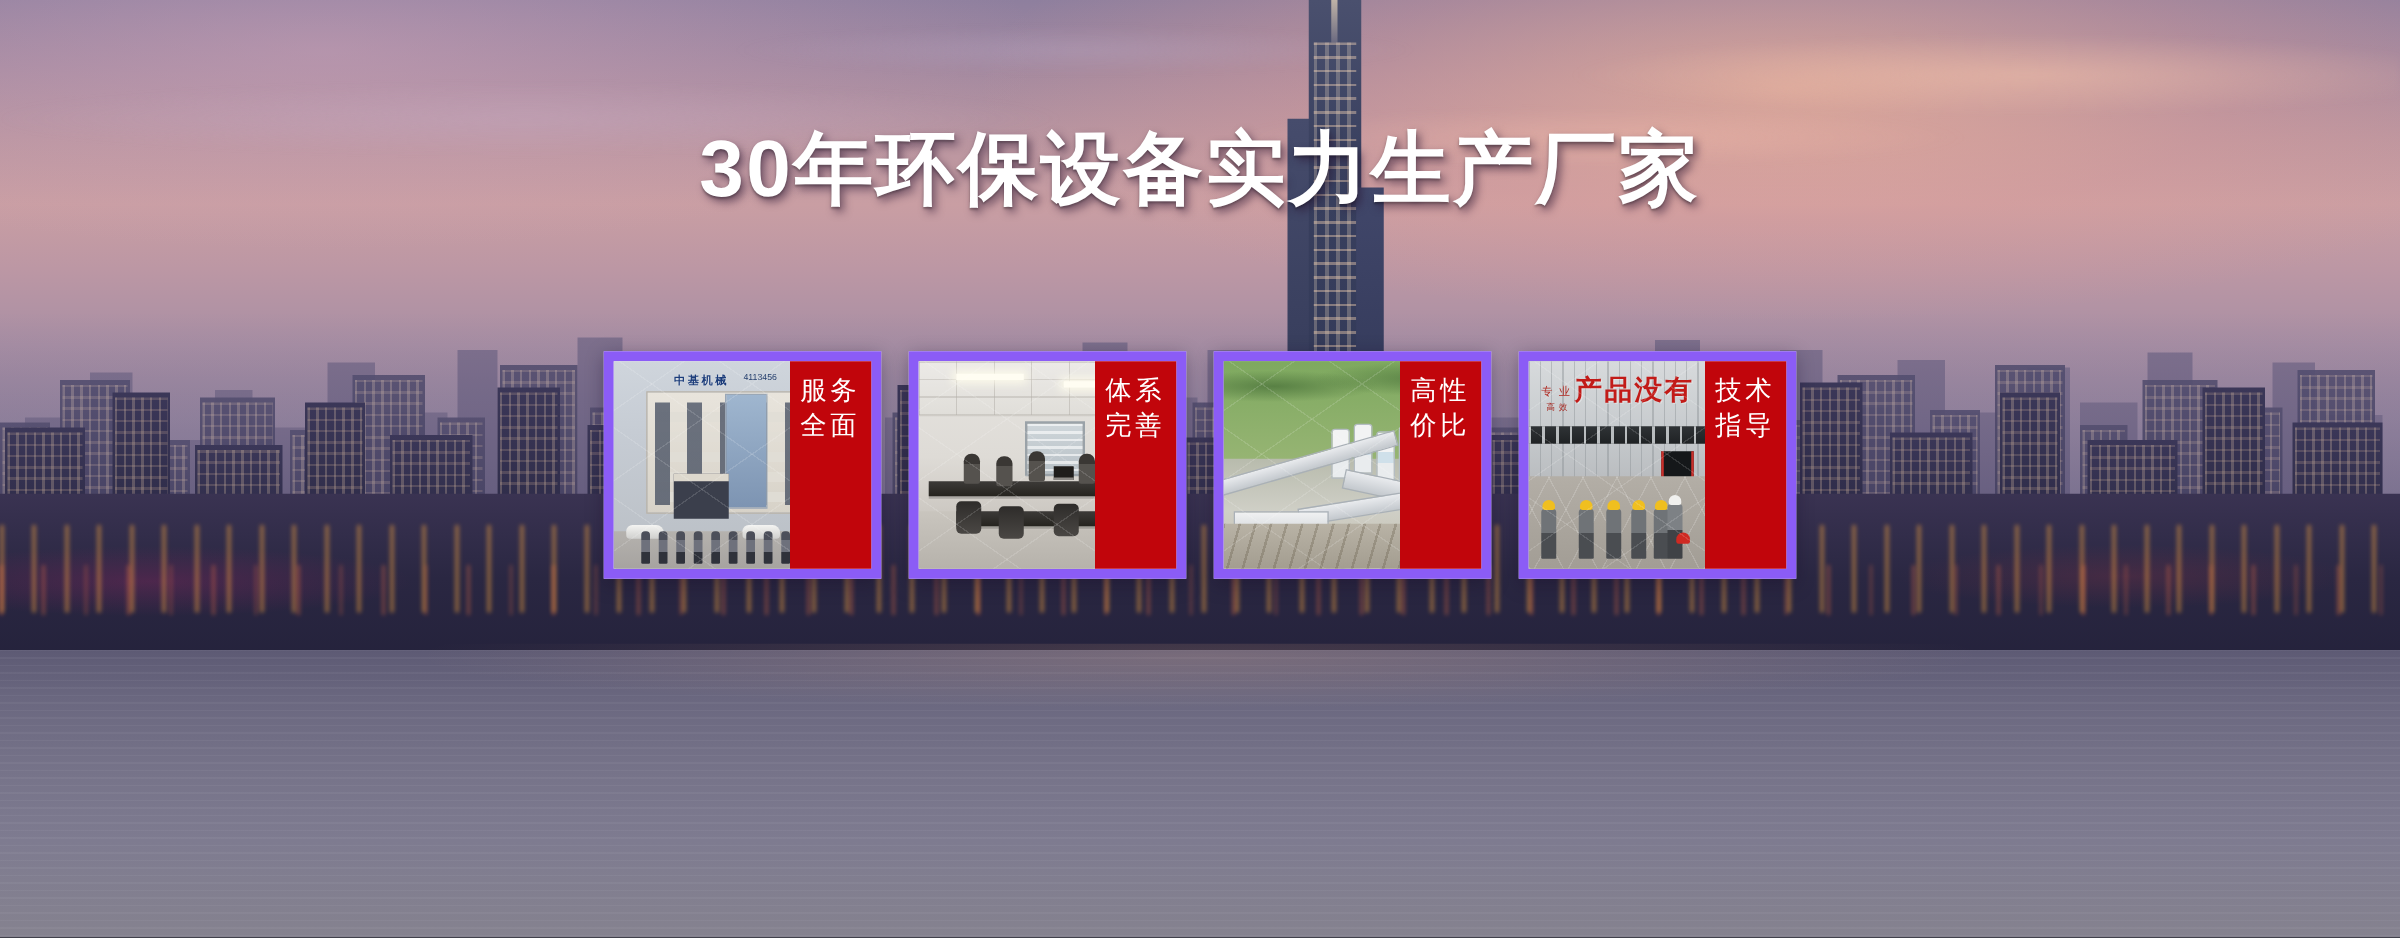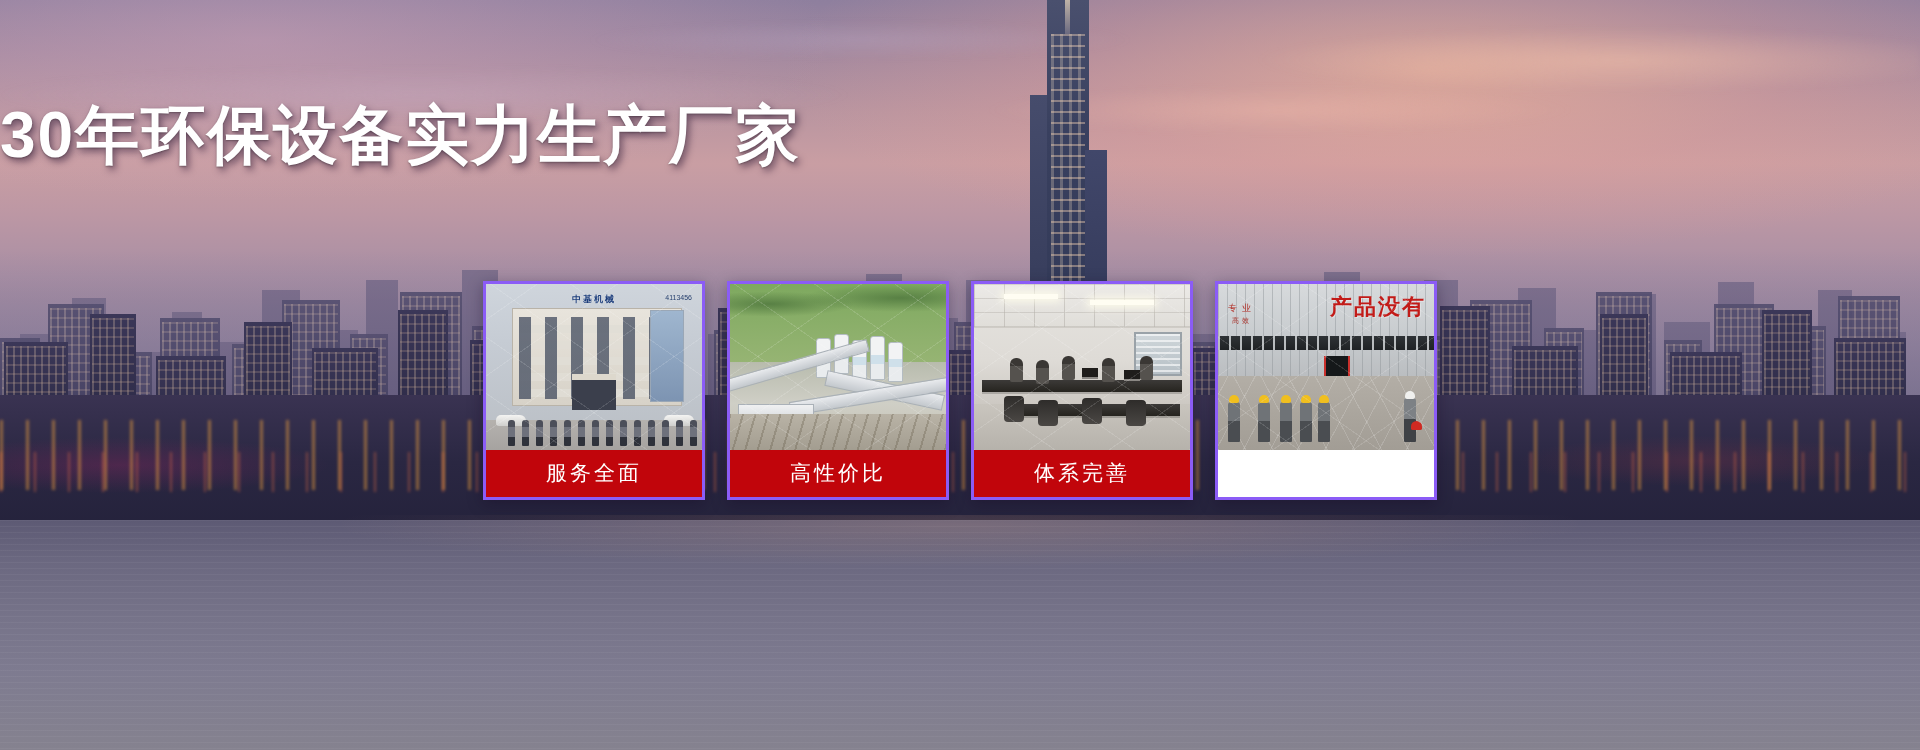--- a/index.html
+++ b/index.html
@@ -123,21 +123,21 @@
   .water-glow {
     position:absolute; left:0; top:515px; width:1920px; height:90px;
     background:radial-gradient(ellipse 900px 60px at 960px 10px, rgba(255,190,150,0.16), rgba(0,0,0,0) 70%);
   }
 
   
   .content { position:absolute; inset:0; }
 
   .headline {
     position:absolute; left:0; top:103px; width:1920px;
-    text-align:left;
+    text-align:center;
     font-size:64px; font-weight:bold; color:#ffffff;
     letter-spacing:2px; line-height:1.0;
     text-shadow:3px 4px 7px rgba(40,20,50,0.55), 0 1px 2px rgba(0,0,0,0.35);
     white-space:nowrap;
   }
 
   .subtitle-bar {
     position:absolute; left:50%; transform:translateX(-50%); top:192px;
     background:#cf1014;
     padding:9px 36px 11px 36px;
@@ -145,22 +145,22 @@
     white-space:nowrap;
     box-shadow:0 2px 8px rgba(60,0,10,0.35);
   }
 
   .cards {
     position:absolute; left:50%; transform:translateX(-50%); top:281px;
     display:flex; gap:22px;
   }
   .card {
     width:222px;
-    display:flex; flex-direction:column;
-    border:3px solid #8b5cf6;
+    display:flex; 
+    border:8px solid #8b5cf6;
     background:#ffffff;
     box-shadow:0 4px 14px rgba(20,10,35,0.35);
   }
   .card-photo {
     position:relative; width:100%; height:166px; overflow:hidden;
     background:#8d8f94;
   }
   .card-photo .wm {
     position:absolute; inset:0;
     background-image:
@@ -527,39 +527,20 @@
               <i></i>
               <i></i>
               <i></i>
           </div>
           <div class="wm"></div>
         </div>
         <div class="card-label">服务全面</div>
       </div>
 
       <div class="card">
-        <div class="card-photo p2">
-          <div class="field"></div>
-          <div class="silo s1"></div>
-          <div class="silo s2"></div>
-          <div class="silo s3"></div>
-          <div class="silo s4"></div>
-          <div class="silo s5"></div>
-          <div class="belt b4"></div>
-          <div class="belt b1"></div>
-          <div class="belt b2"></div>
-          <div class="belt b3"></div>
-          <div class="shed"></div>
-          <div class="road"></div>
-          <div class="wm"></div>
-        </div>
-        <div class="card-label">高性价比</div>
-      </div>
-
-      <div class="card">
         <div class="card-photo p3">
           <div class="ceiling"></div>
           <div class="lamp l1"></div>
           <div class="lamp l2"></div>
           <div class="window"></div>
           <div class="floor"></div>
           <div class="deskrow"></div>
           <div class="deskrow d2"></div>
           <div class="monitor" style="left:108px;top:84px"></div>
           <div class="monitor" style="left:150px;top:86px"></div>
@@ -571,34 +552,54 @@
           <div class="chair" style="left:30px;top:112px"></div>
           <div class="chair" style="left:64px;top:116px"></div>
           <div class="chair" style="left:108px;top:114px"></div>
           <div class="chair" style="left:152px;top:116px"></div>
           <div class="wm"></div>
         </div>
         <div class="card-label">体系完善</div>
       </div>
 
       <div class="card">
+        <div class="card-photo p2">
+          <div class="field"></div>
+          <div class="silo s1"></div>
+          <div class="silo s2"></div>
+          <div class="silo s3"></div>
+          <div class="silo s4"></div>
+          <div class="silo s5"></div>
+          <div class="belt b4"></div>
+          <div class="belt b1"></div>
+          <div class="belt b2"></div>
+          <div class="belt b3"></div>
+          <div class="shed"></div>
+          <div class="road"></div>
+          <div class="wm"></div>
+        </div>
+        <div class="card-label">高性价比</div>
+      </div>
+
+      <div class="card">
         <div class="card-photo p4">
           <div class="wall"></div>
           <div class="bigtext">产品没有</div>
           <div class="smalltext">专业</div>
           <div class="smalltext t2">高效</div>
           <div class="strip"></div>
           <div class="door"></div>
           <div class="ground4"></div>
           <div class="worker" style="left:10px"></div>
           <div class="worker" style="left:40px"></div>
           <div class="worker" style="left:62px"></div>
           <div class="worker" style="left:82px"></div>
           <div class="worker" style="left:100px"></div>
           <div class="worker lead"></div>
           <div class="helmet-red"></div>
           <div class="wm"></div>
         </div>
+        <div class="card-label">技术指导</div>
       </div>
 
     </div>
   </div>
 </div>
 
 </body></html>

